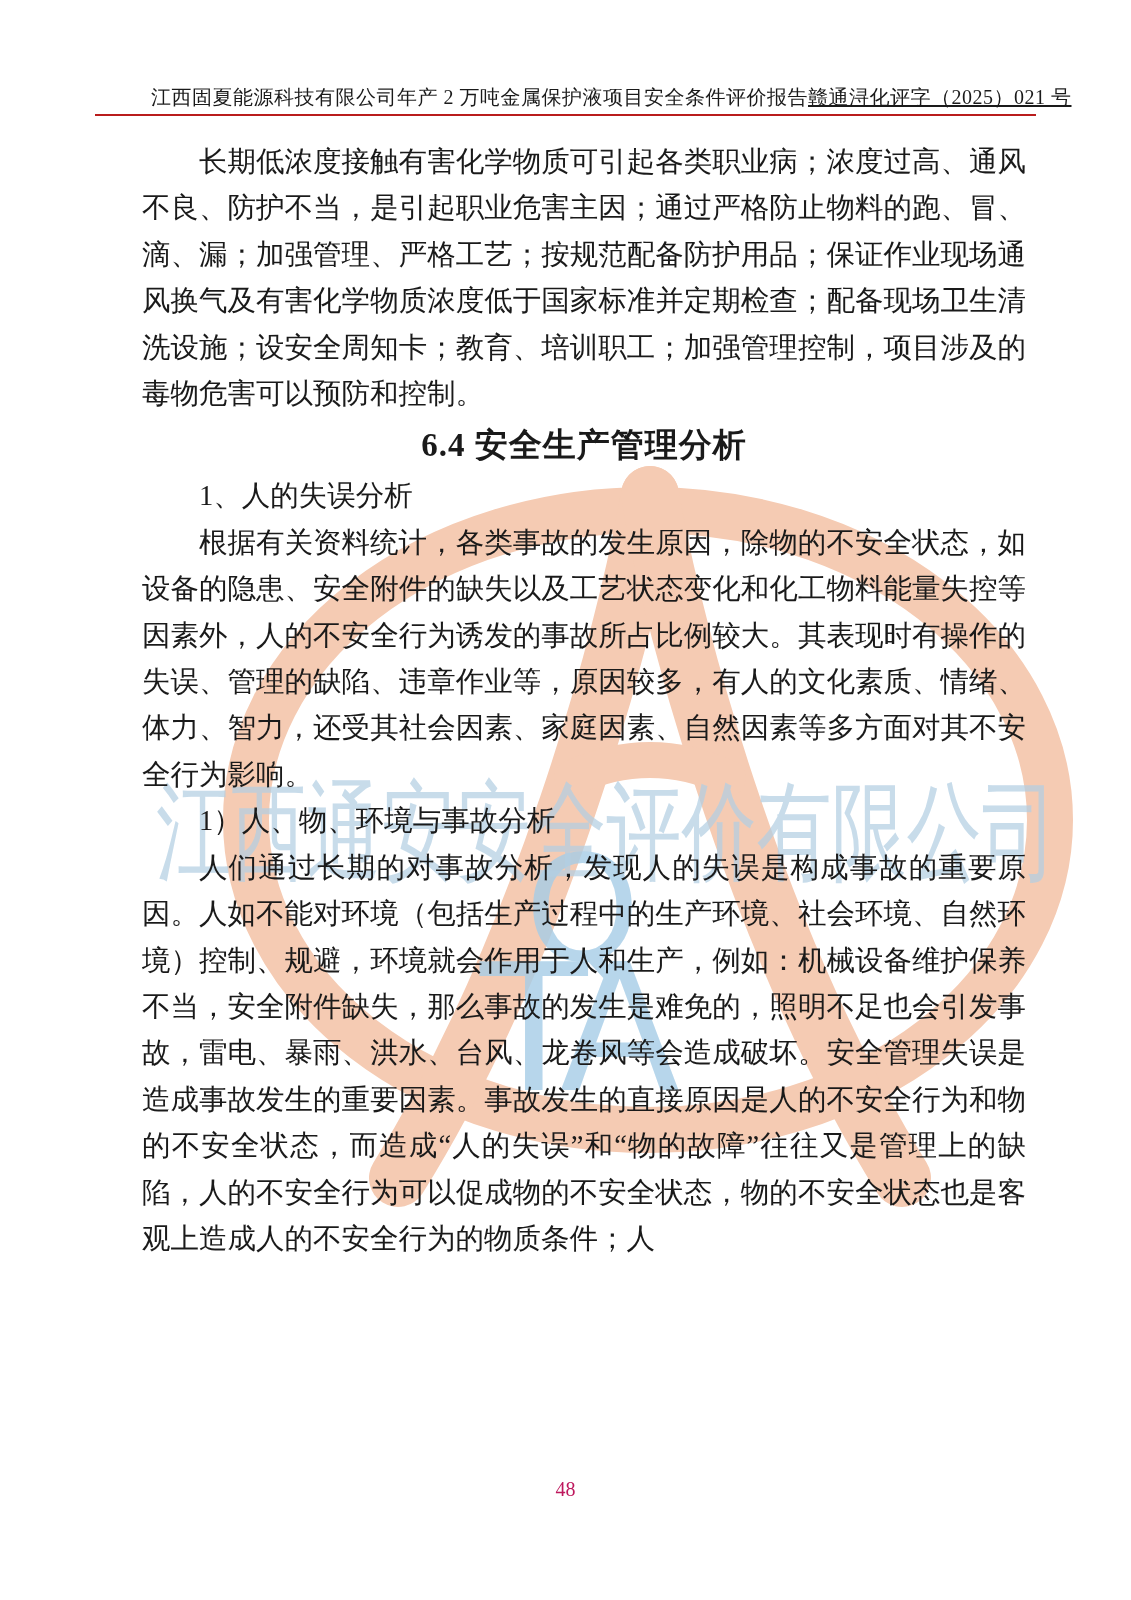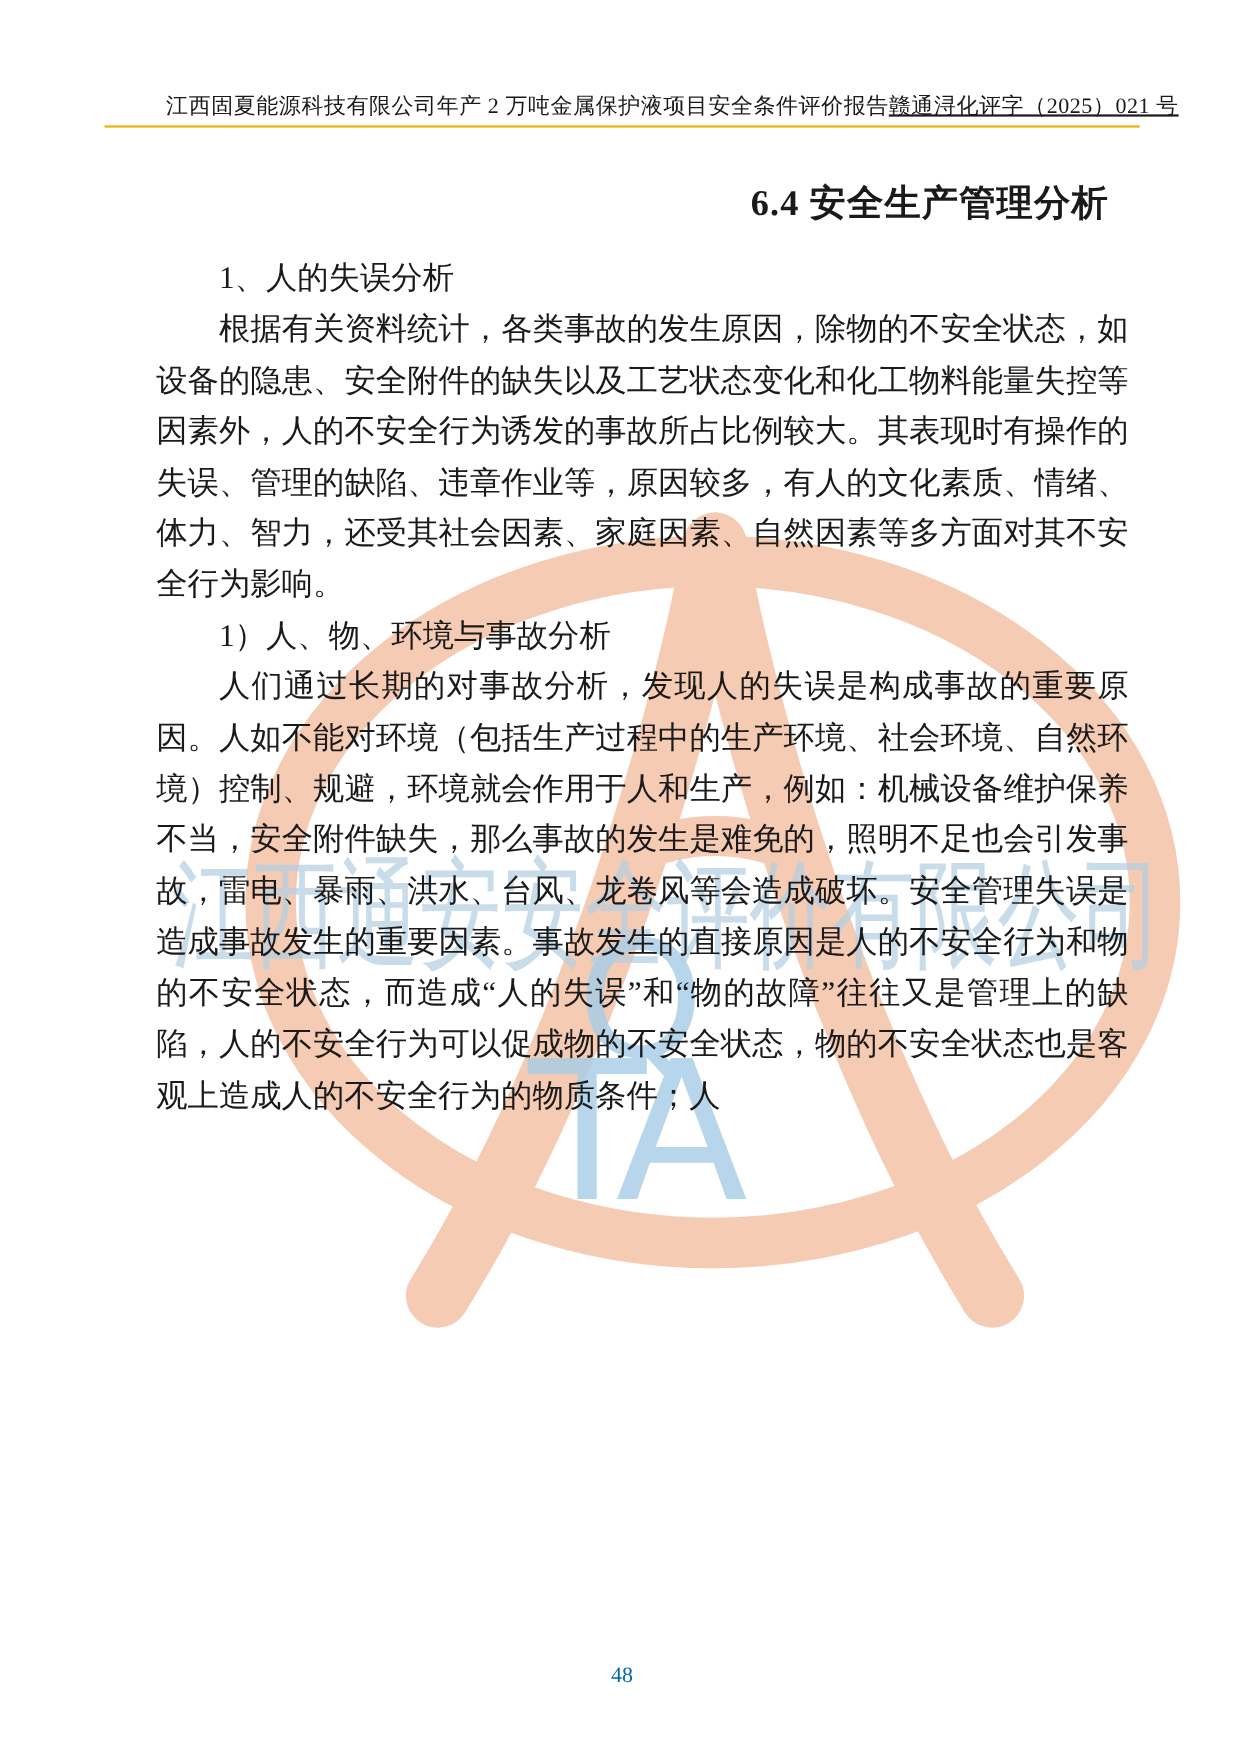--- a/index.html
+++ b/index.html
@@ -3,21 +3,21 @@
 <meta charset="utf-8">
 <style>
   html,body { margin:0; padding:0; background:#ffffff; }
   .page {
     position:relative; width:1131px; height:1600px; background:#ffffff;
     overflow:hidden; font-family:"Liberation Serif", serif; color:#1a1a1a;
   }
   
   .header {
     position:absolute; left:95px; top:86px; width:941px;
-    border-bottom:2px solid #eab308; padding-bottom:6px;
+    border-bottom:2px solid #b91c1c; padding-bottom:6px;
     display:flex; justify-content:space-between; align-items:flex-end;
     font-size:20px; line-height:1.1; z-index:3; white-space:nowrap;
   }
   .header-left { margin-left:56px; letter-spacing:0.5px; }
   .header-right { letter-spacing:0.5px;text-decoration:underline; }
   
   .wm-svg { position:absolute; left:0; top:0; z-index:1; }
   .wm-company {
     position:absolute; left:156px; top:779px; z-index:2;
     font-size:108px; line-height:1; white-space:nowrap;
@@ -25,27 +25,27 @@
     transform:scaleX(0.695); transform-origin:0 0;
     font-family:"Liberation Serif", serif;
   }
   
   .content {
     position:absolute; left:142px; top:139px; width:884px; z-index:3;
     font-size:28.5px; line-height:46.4px; text-align:justify;
   }
   .content p { margin:0; text-indent:2em; }
   .content .section-heading {
-    margin:18px; font-size:33px; font-weight:bold; line-height:56px;
-    text-indent:0; text-align:right; letter-spacing:1px;
+    margin:0; font-size:33px; font-weight:bold; line-height:56px;
+    text-indent:0; text-align:center; letter-spacing:1px;
   }
   
   .page-number {
-    position:absolute; left:0; top:1512px; width:100%; z-index:3;
-    text-align:center; font-size:20px; color:#0369a1;
+    position:absolute; left:0; top:1478px; width:100%; z-index:3;
+    text-align:center; font-size:20px; color:#be185d;
   }
 </style>
 </head>
 <body>
 
 <div class="page">
 
   <svg class="wm-svg" width="1131" height="1600" viewBox="0 0 1131 1600">
     <g stroke="#f5cbb3" fill="none">
       <ellipse cx="648" cy="820" rx="402" ry="310" stroke-width="46"></ellipse>
@@ -60,20 +60,21 @@
   </svg>
 
   <div class="wm-company">江西通安安全评价有限公司</div>
 
   <div class="header">
     <span class="header-left">江西固夏能源科技有限公司年产 2 万吨金属保护液项目安全条件评价报告</span>
     <span class="header-right">赣通浔化评字（2025）021 号</span>
   </div>
 
   <div class="content">
+    <p>长期低浓度接触有害化学物质可引起各类职业病；浓度过高、通风不良、防护不当，是引起职业危害主因；通过严格防止物料的跑、冒、滴、漏；加强管理、严格工艺；按规范配备防护用品；保证作业现场通风换气及有害化学物质浓度低于国家标准并定期检查；配备现场卫生清洗设施；设安全周知卡；教育、培训职工；加强管理控制，项目涉及的毒物危害可以预防和控制。</p>
     <p class="section-heading">6.4 安全生产管理分析</p>
     <p>1、人的失误分析</p>
     <p>根据有关资料统计，各类事故的发生原因，除物的不安全状态，如设备的隐患、安全附件的缺失以及工艺状态变化和化工物料能量失控等因素外，人的不安全行为诱发的事故所占比例较大。其表现时有操作的失误、管理的缺陷、违章作业等，原因较多，有人的文化素质、情绪、体力、智力，还受其社会因素、家庭因素、自然因素等多方面对其不安全行为影响。</p>
     <p>1）人、物、环境与事故分析</p>
     <p>人们通过长期的对事故分析，发现人的失误是构成事故的重要原因。人如不能对环境（包括生产过程中的生产环境、社会环境、自然环境）控制、规避，环境就会作用于人和生产，例如：机械设备维护保养不当，安全附件缺失，那么事故的发生是难免的，照明不足也会引发事故，雷电、暴雨、洪水、台风、龙卷风等会造成破坏。安全管理失误是造成事故发生的重要因素。事故发生的直接原因是人的不安全行为和物的不安全状态，而造成“人的失误”和“物的故障”往往又是管理上的缺陷，人的不安全行为可以促成物的不安全状态，物的不安全状态也是客观上造成人的不安全行为的物质条件；人</p>
   </div>
 
   <div class="page-number">48</div>
 
 </div>

